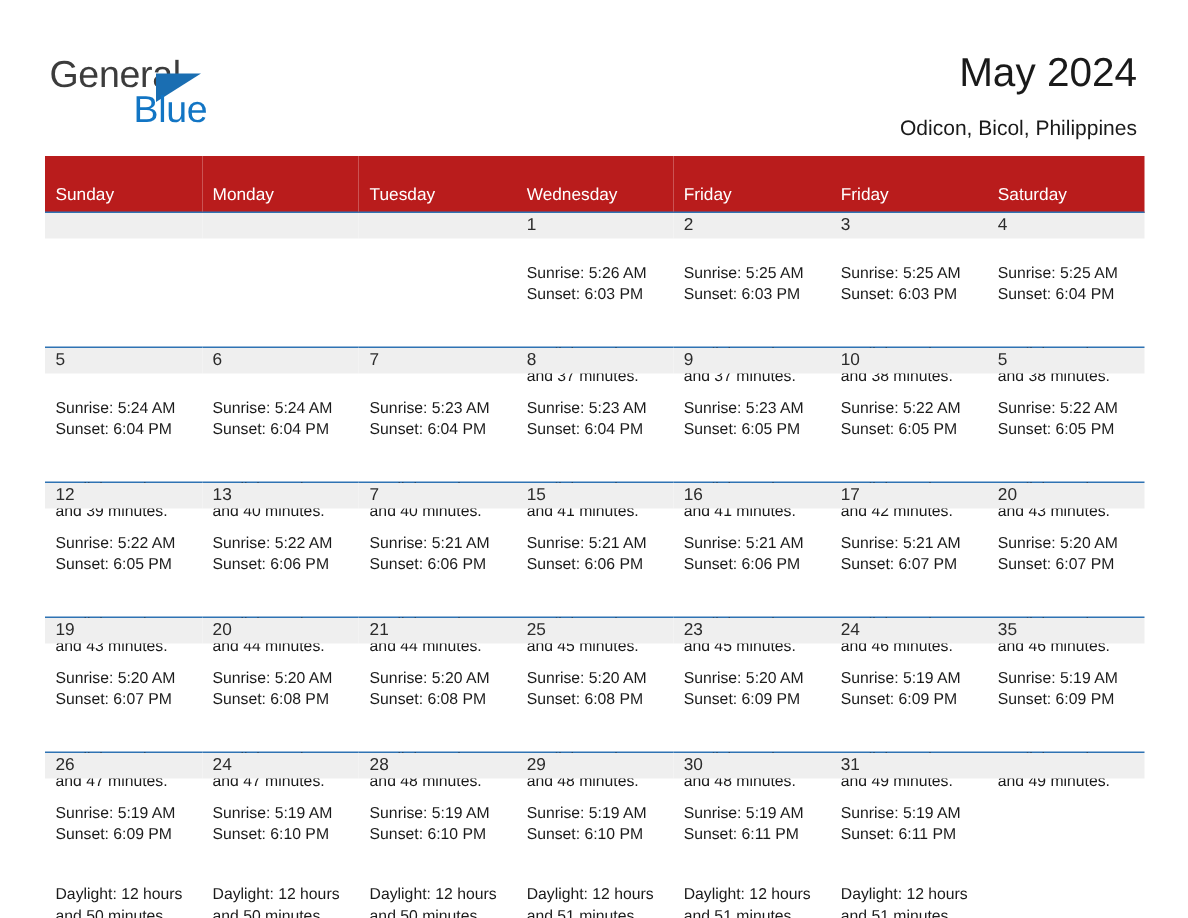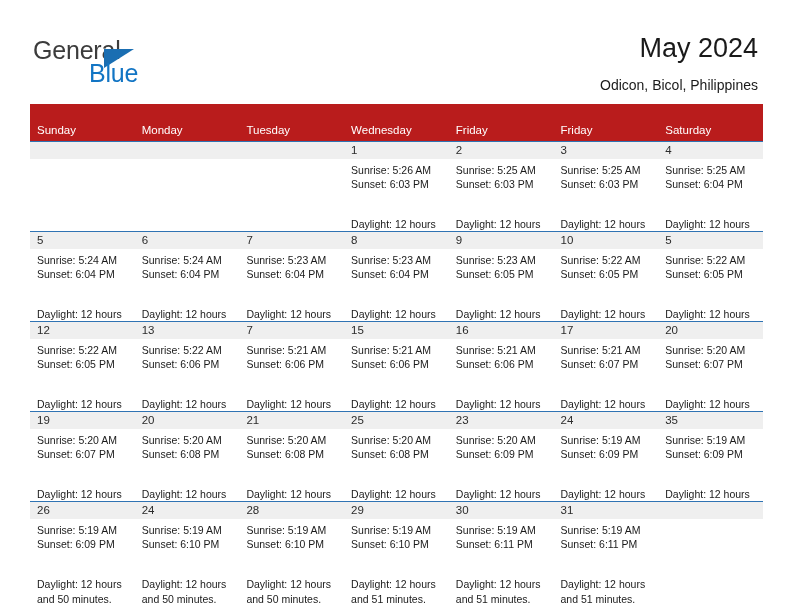--- a/index.html
+++ b/index.html
@@ -128,21 +128,21 @@
     padding-left: 7px;
     font-size: 11.5px;
     color: #2b2b2b;
   }
   .cell.empty .datestrip {
     background: #efefef;
     color: transparent;
   }
 
   .info {
-    padding: 4px 6px 0 7px;
+    padding: 16px 6px 0 7px;
     font-size: 10.5px;
     line-height: 14.2px;
     color: #1a1a1a;
   }
   .info div { white-space: nowrap; }
   .info .daylight { white-space: normal; margin-top: 26px; }
 </style>
 </head>
 <body>
 

